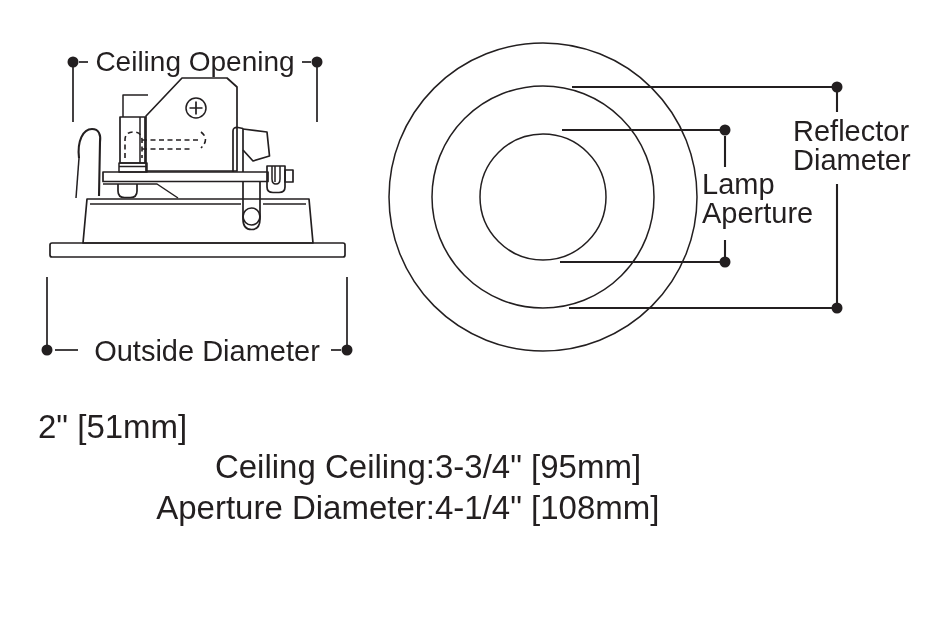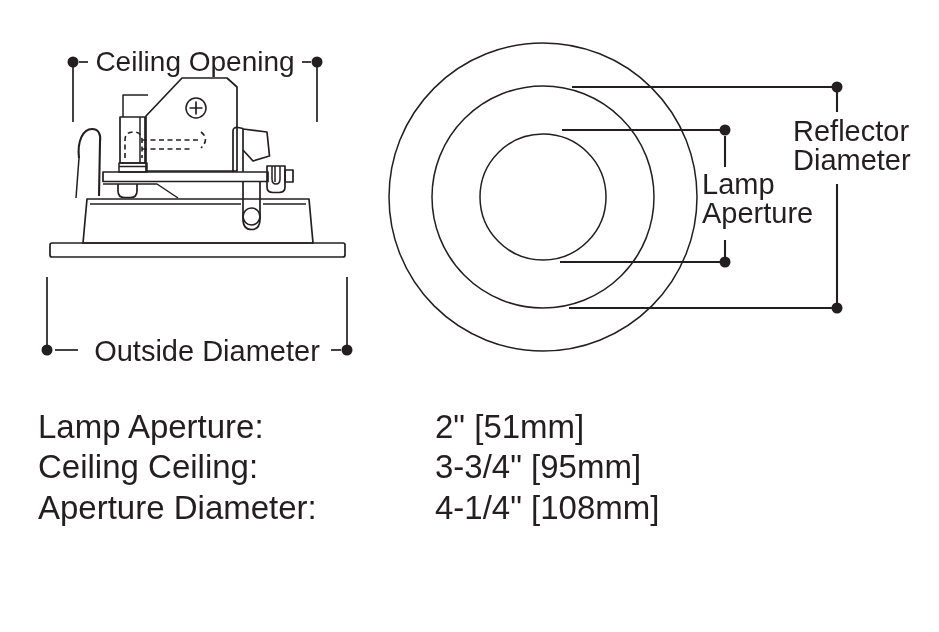--- a/index.html
+++ b/index.html
@@ -1,17 +1,17 @@
 <!DOCTYPE html>
 <html><head>
 <meta charset="utf-8">
 <style>
   html,body{margin:0;padding:0;background:#ffffff;}
   #page{position:relative;width:939px;height:632px;background:#ffffff;overflow:hidden;
-        font-family:"Liberation Sans", sans-serif;color:#231f20;}
+        font-family:"Liberation Sans", sans-serif;color:#231f20;text-align:right;}
   #drawing{position:absolute;left:0;top:0;}
   
   .ln{stroke:#231f20;stroke-width:1.7;fill:none;stroke-linejoin:round;}
   .thin{stroke-width:1.5;}
   .lead{stroke:#231f20;stroke-width:2.1;fill:none;}
   .dash{stroke:#231f20;stroke-width:1.6;fill:none;stroke-dasharray:5 3.5;}
   .dot{fill:#231f20;stroke:none;}
   .dimtxt{fill:#231f20;font-family:"Liberation Sans",sans-serif;font-size:28px;}
   .dimtxt2{fill:#231f20;font-family:"Liberation Sans",sans-serif;font-size:29px;}
   
@@ -120,21 +120,20 @@
         <text class="dimtxt2" x="702" y="223">Aperture</text>
         <line class="lead" x1="725" y1="240" x2="725" y2="257"></line>
         <circle class="dot" cx="725" cy="262" r="5.5"></circle>
         <line class="lead" x1="560" y1="262" x2="725" y2="262"></line>
       </g>
     </g>
   </svg>
 
   <div class="spec-table">
     <div class="spec-row">
-      <span class="spec-label">Lamp Aperture:</span>
       <span class="spec-value">2" [51mm]</span>
     </div>
     <div class="spec-row">
       <span class="spec-label">Ceiling Ceiling:</span>
       <span class="spec-value">3-3/4" [95mm]</span>
     </div>
     <div class="spec-row">
       <span class="spec-label">Aperture Diameter:</span>
       <span class="spec-value">4-1/4" [108mm]</span>
     </div>

